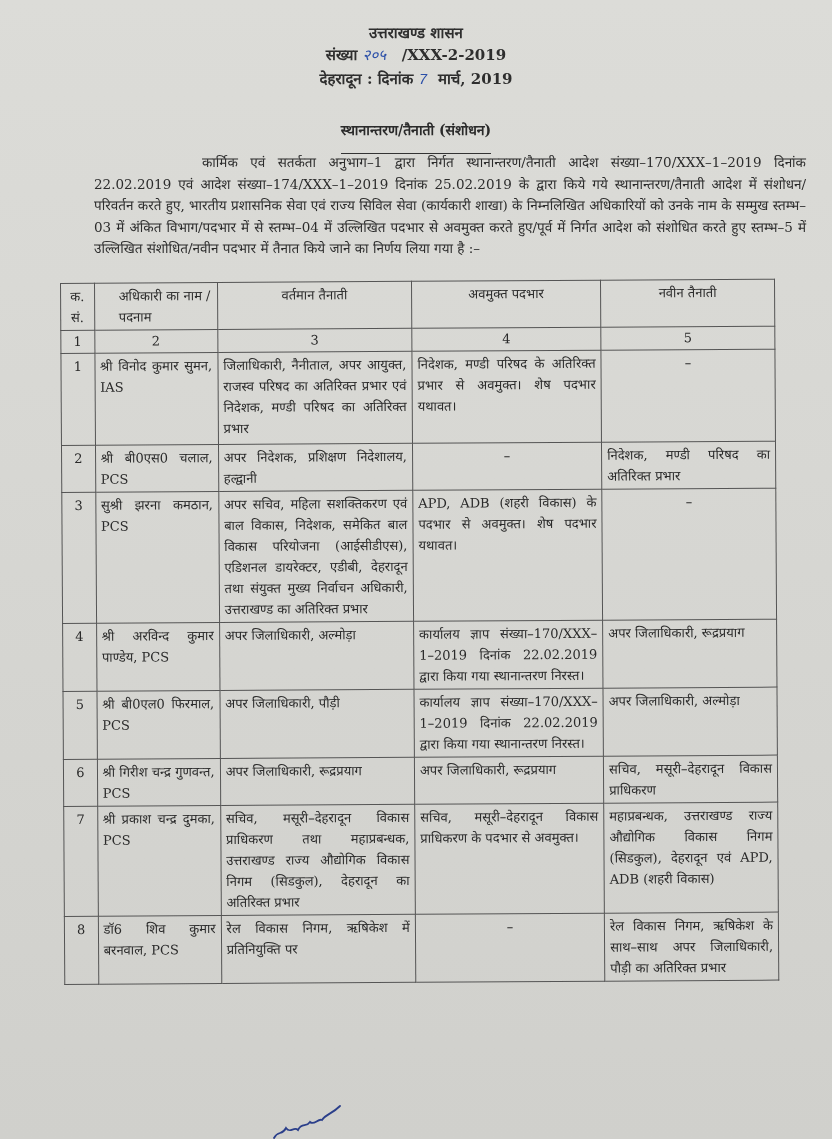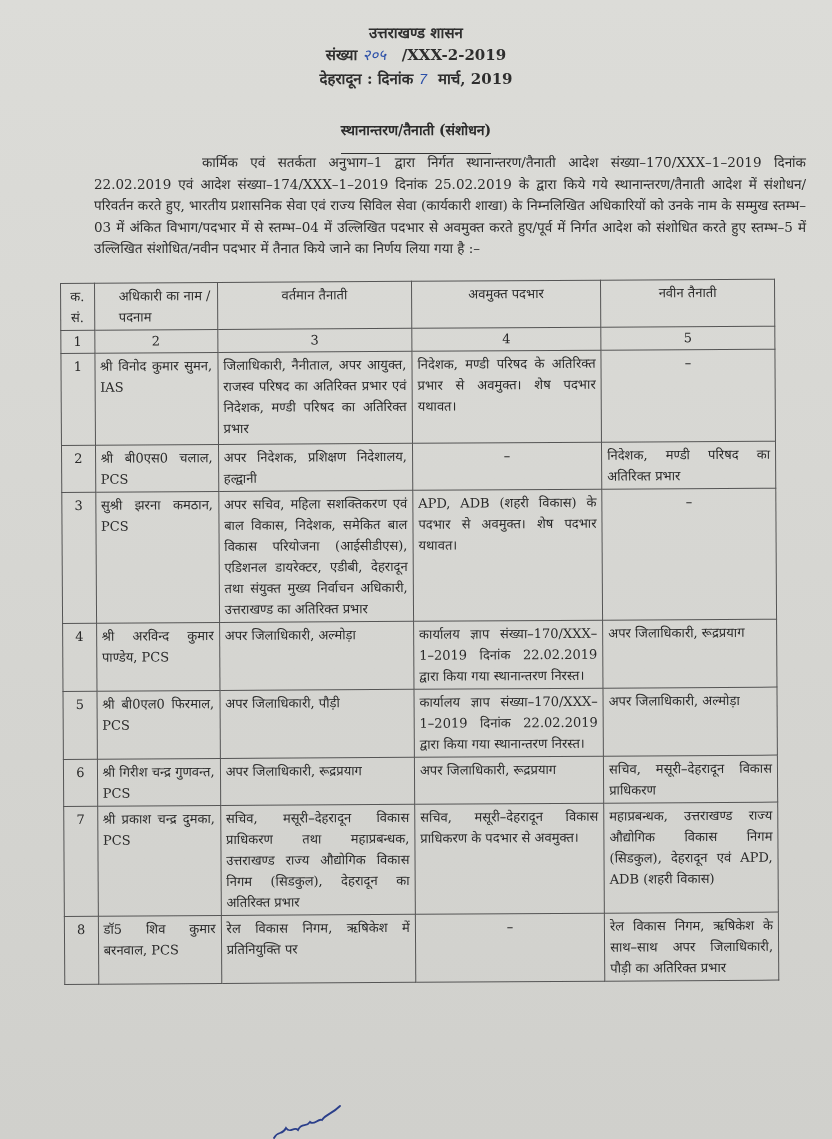--- a/index.html
+++ b/index.html
@@ -128,21 +128,21 @@
       </tr>
       <tr>
         <td class="sn">7</td>
         <td class="name">श्री प्रकाश चन्द्र दुमका, PCS</td>
         <td class="cur">सचिव, मसूरी–देहरादून विकास प्राधिकरण तथा महाप्रबन्धक, उत्तराखण्ड राज्य औद्योगिक विकास निगम (सिडकुल), देहरादून का अतिरिक्त प्रभार</td>
         <td class="rel">सचिव, मसूरी–देहरादून विकास प्राधिकरण के पदभार से अवमुक्त।</td>
         <td class="new">महाप्रबन्धक, उत्तराखण्ड राज्य औद्योगिक विकास निगम (सिडकुल), देहरादून एवं APD, ADB (शहरी विकास)</td>
       </tr>
       <tr>
         <td class="sn">8</td>
-        <td class="name">डॉ5 शिव कुमार बरनवाल, PCS</td>
+        <td class="name">डॉ6 शिव कुमार बरनवाल, PCS</td>
         <td class="cur">रेल विकास निगम, ऋषिकेश में प्रतिनियुक्ति पर</td>
         <td class="rel center">–</td>
         <td class="new">रेल विकास निगम, ऋषिकेश के साथ–साथ अपर जिलाधिकारी, पौड़ी का अतिरिक्त प्रभार</td>
       </tr>
     </tbody>
   </table>
 
   <svg class="sig" viewBox="0 0 70 39">
     <path d="M2 38 C6 30, 10 36, 14 28 C18 34, 22 26, 26 30 C30 22, 34 28, 38 22 C42 26, 46 18, 50 20 C54 14, 60 14, 68 6" fill="none" stroke="#2b3f8a" stroke-width="1.8" stroke-linecap="round"></path>
   </svg>

